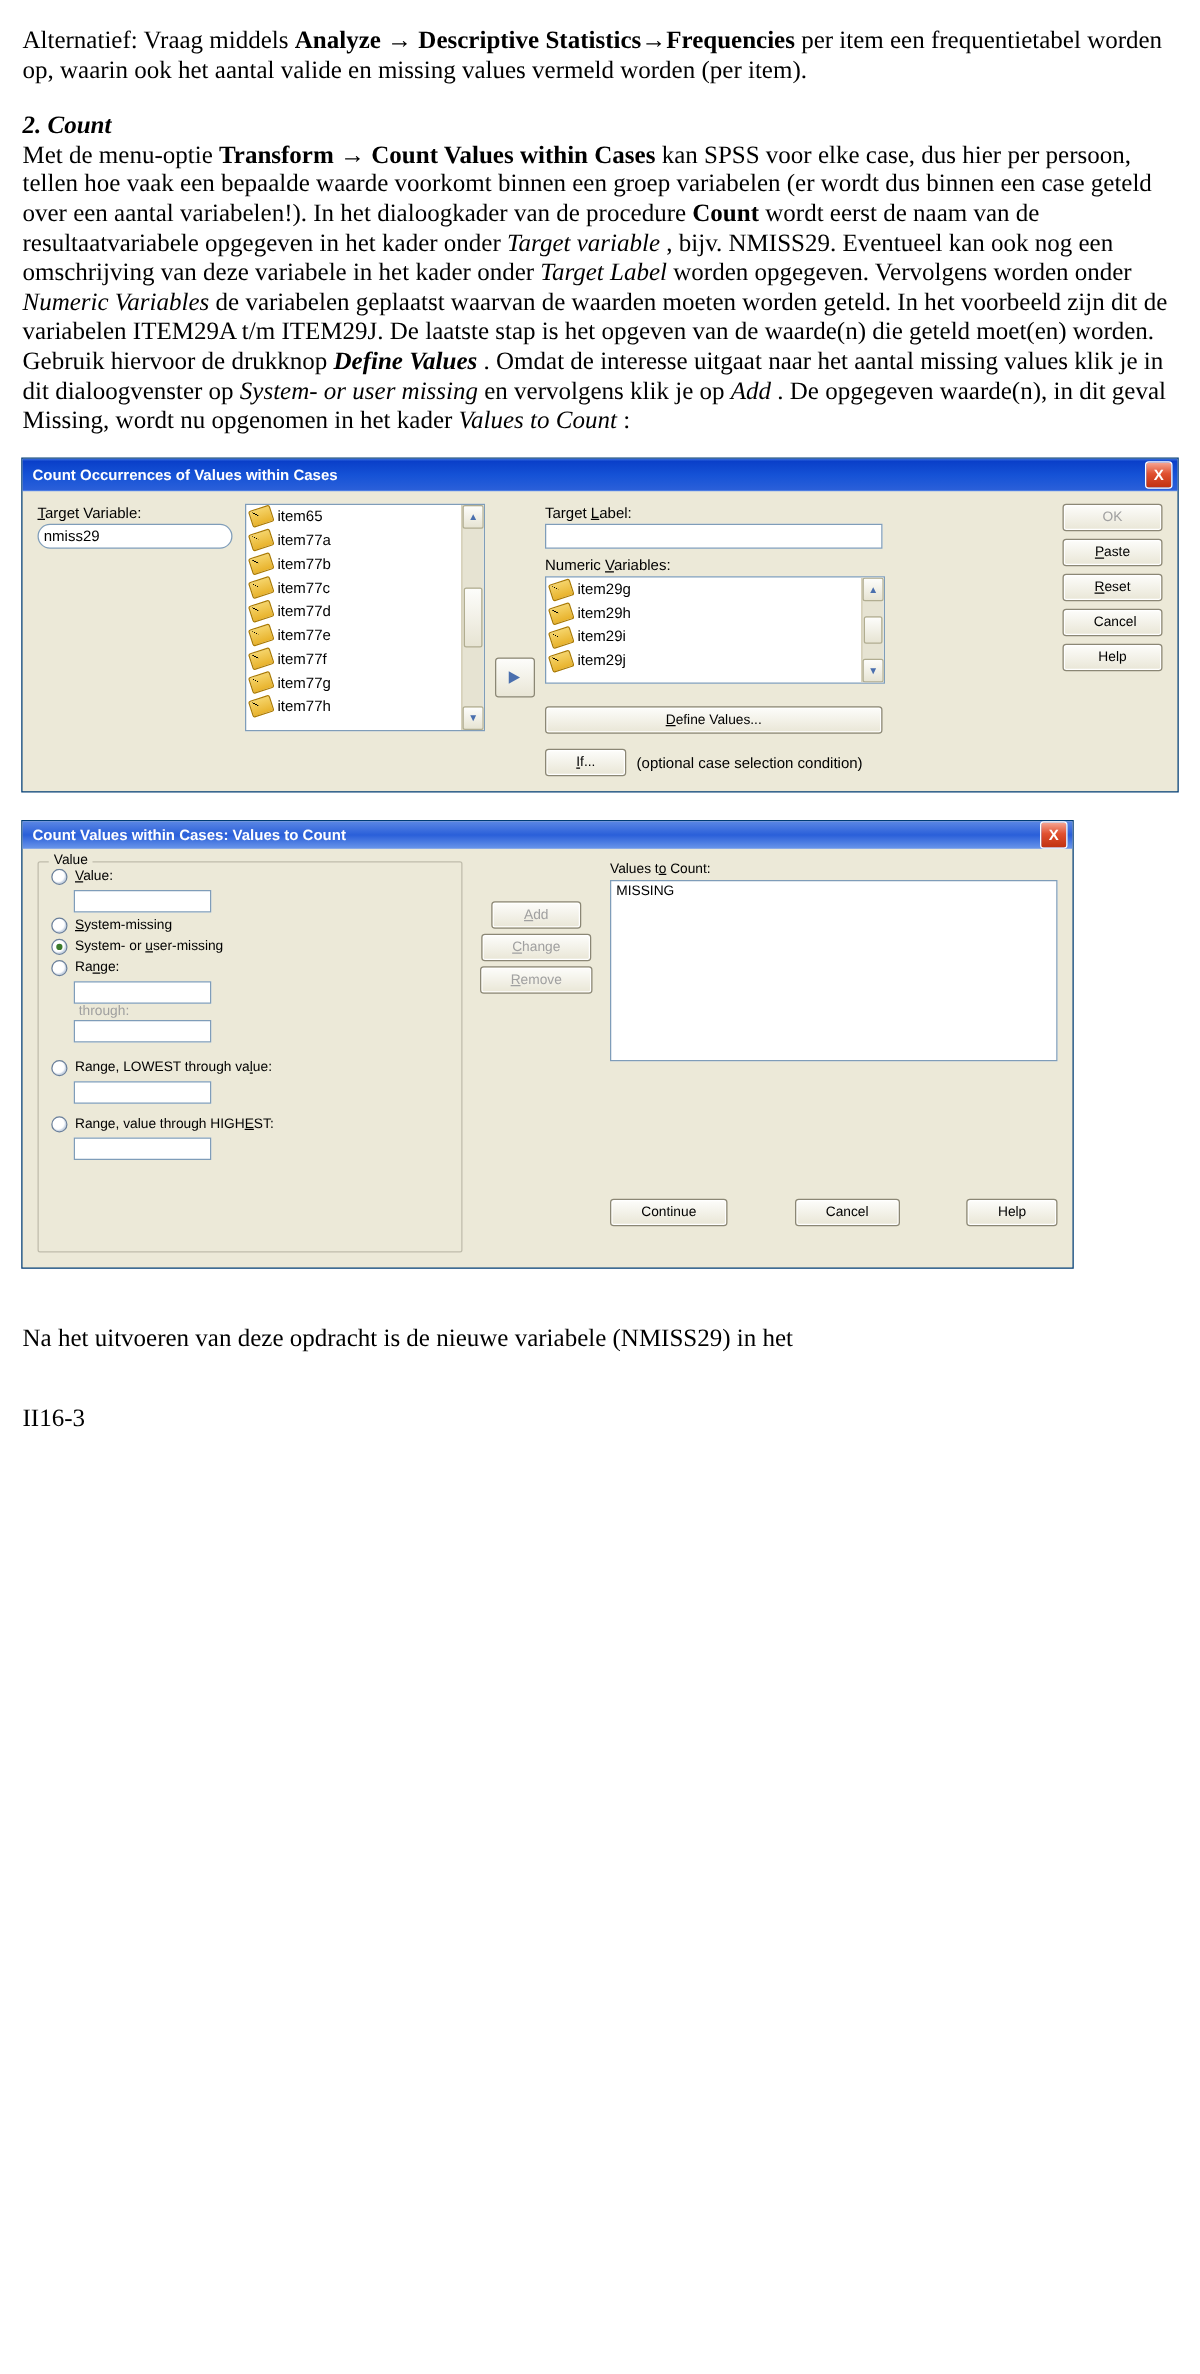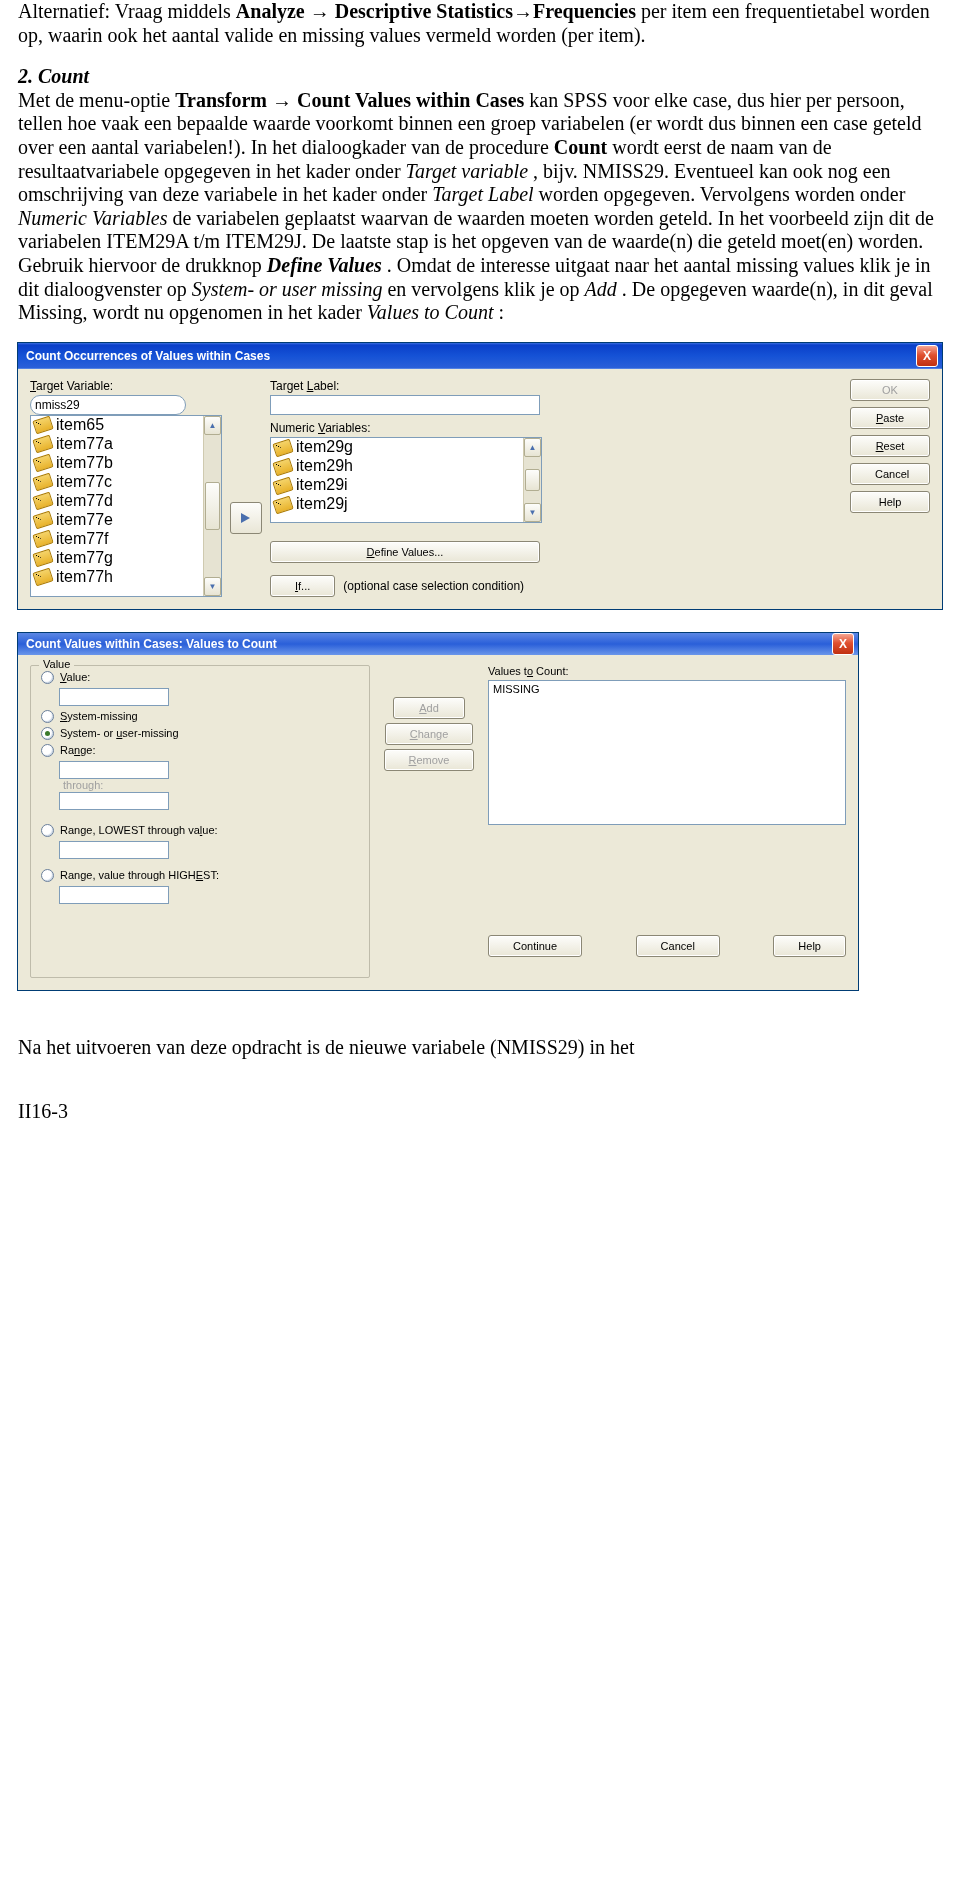--- a/index.html
+++ b/index.html
@@ -5,21 +5,21 @@
   body {
     margin: 0;
     padding: 0 18px;
     font-family: "Times New Roman", Times, serif;
     font-size: 20px;
     color: #000;
     line-height: 1.18;
     width: 924px;
   }
   p { margin: 0 0 4px 0; }
-  .section { margin-bottom: 18px; }
+  .section { margin-bottom: 18px; margin-top: 21px; }
   .italic { font-style: italic; }
   .bi { font-weight: bold; font-style: italic; }
   .b { font-weight: bold; }
 
   
   .dialog {
     font-family: Tahoma, Arial, sans-serif;
     font-size: 12px;
     color: #000;
     box-shadow: 0 0 0 1px #003c74;
@@ -67,21 +67,21 @@
     border: 1px solid #7f9db9;
     width: 190px;
     height: 180px;
     overflow: hidden;
     position: relative;
   }
   .listbox.small { width: 234px; height: 84px; }
   .listbox .item {
     display: flex; align-items: center;
     height: 19px; padding-left: 3px;
-    font-size: 16px;
+    font-size: 12px;
   }
   .ruler {
     width: 16px; height: 12px; margin-right: 4px; display: inline-block;
     background:
       linear-gradient(45deg, transparent 45%, #000 45% 55%, transparent 55%) 2px 1px/4px 4px no-repeat,
       linear-gradient(#f5d46a,#e8b22b);
     border: 1px solid #ab7a00;
     transform: rotate(-18deg);
     border-radius: 2px;
   }
@@ -211,21 +211,21 @@
   </p>
 </div>
 
 <div class="dialog" style="width:924px;">
   <div class="titlebar">
     <span>Count Occurrences of Values within Cases</span>
     <div class="tb-close">X</div>
   </div>
   <div class="dlg-body">
 
-    <div style="display:flex;flex-direction:column;gap:0;">
+    <div style="display:flex;flex-direction:row;gap:10px;">
       <div>
         <span class="lbl"><u>T</u>arget Variable:</span>
         <input class="fld" value="nmiss29" style="">
       </div>
       <div class="listbox" id="d1-left">
         <div class="item">
             <span class="ruler"></span>
             <span>item65</span>
           </div>
           <div class="item">

